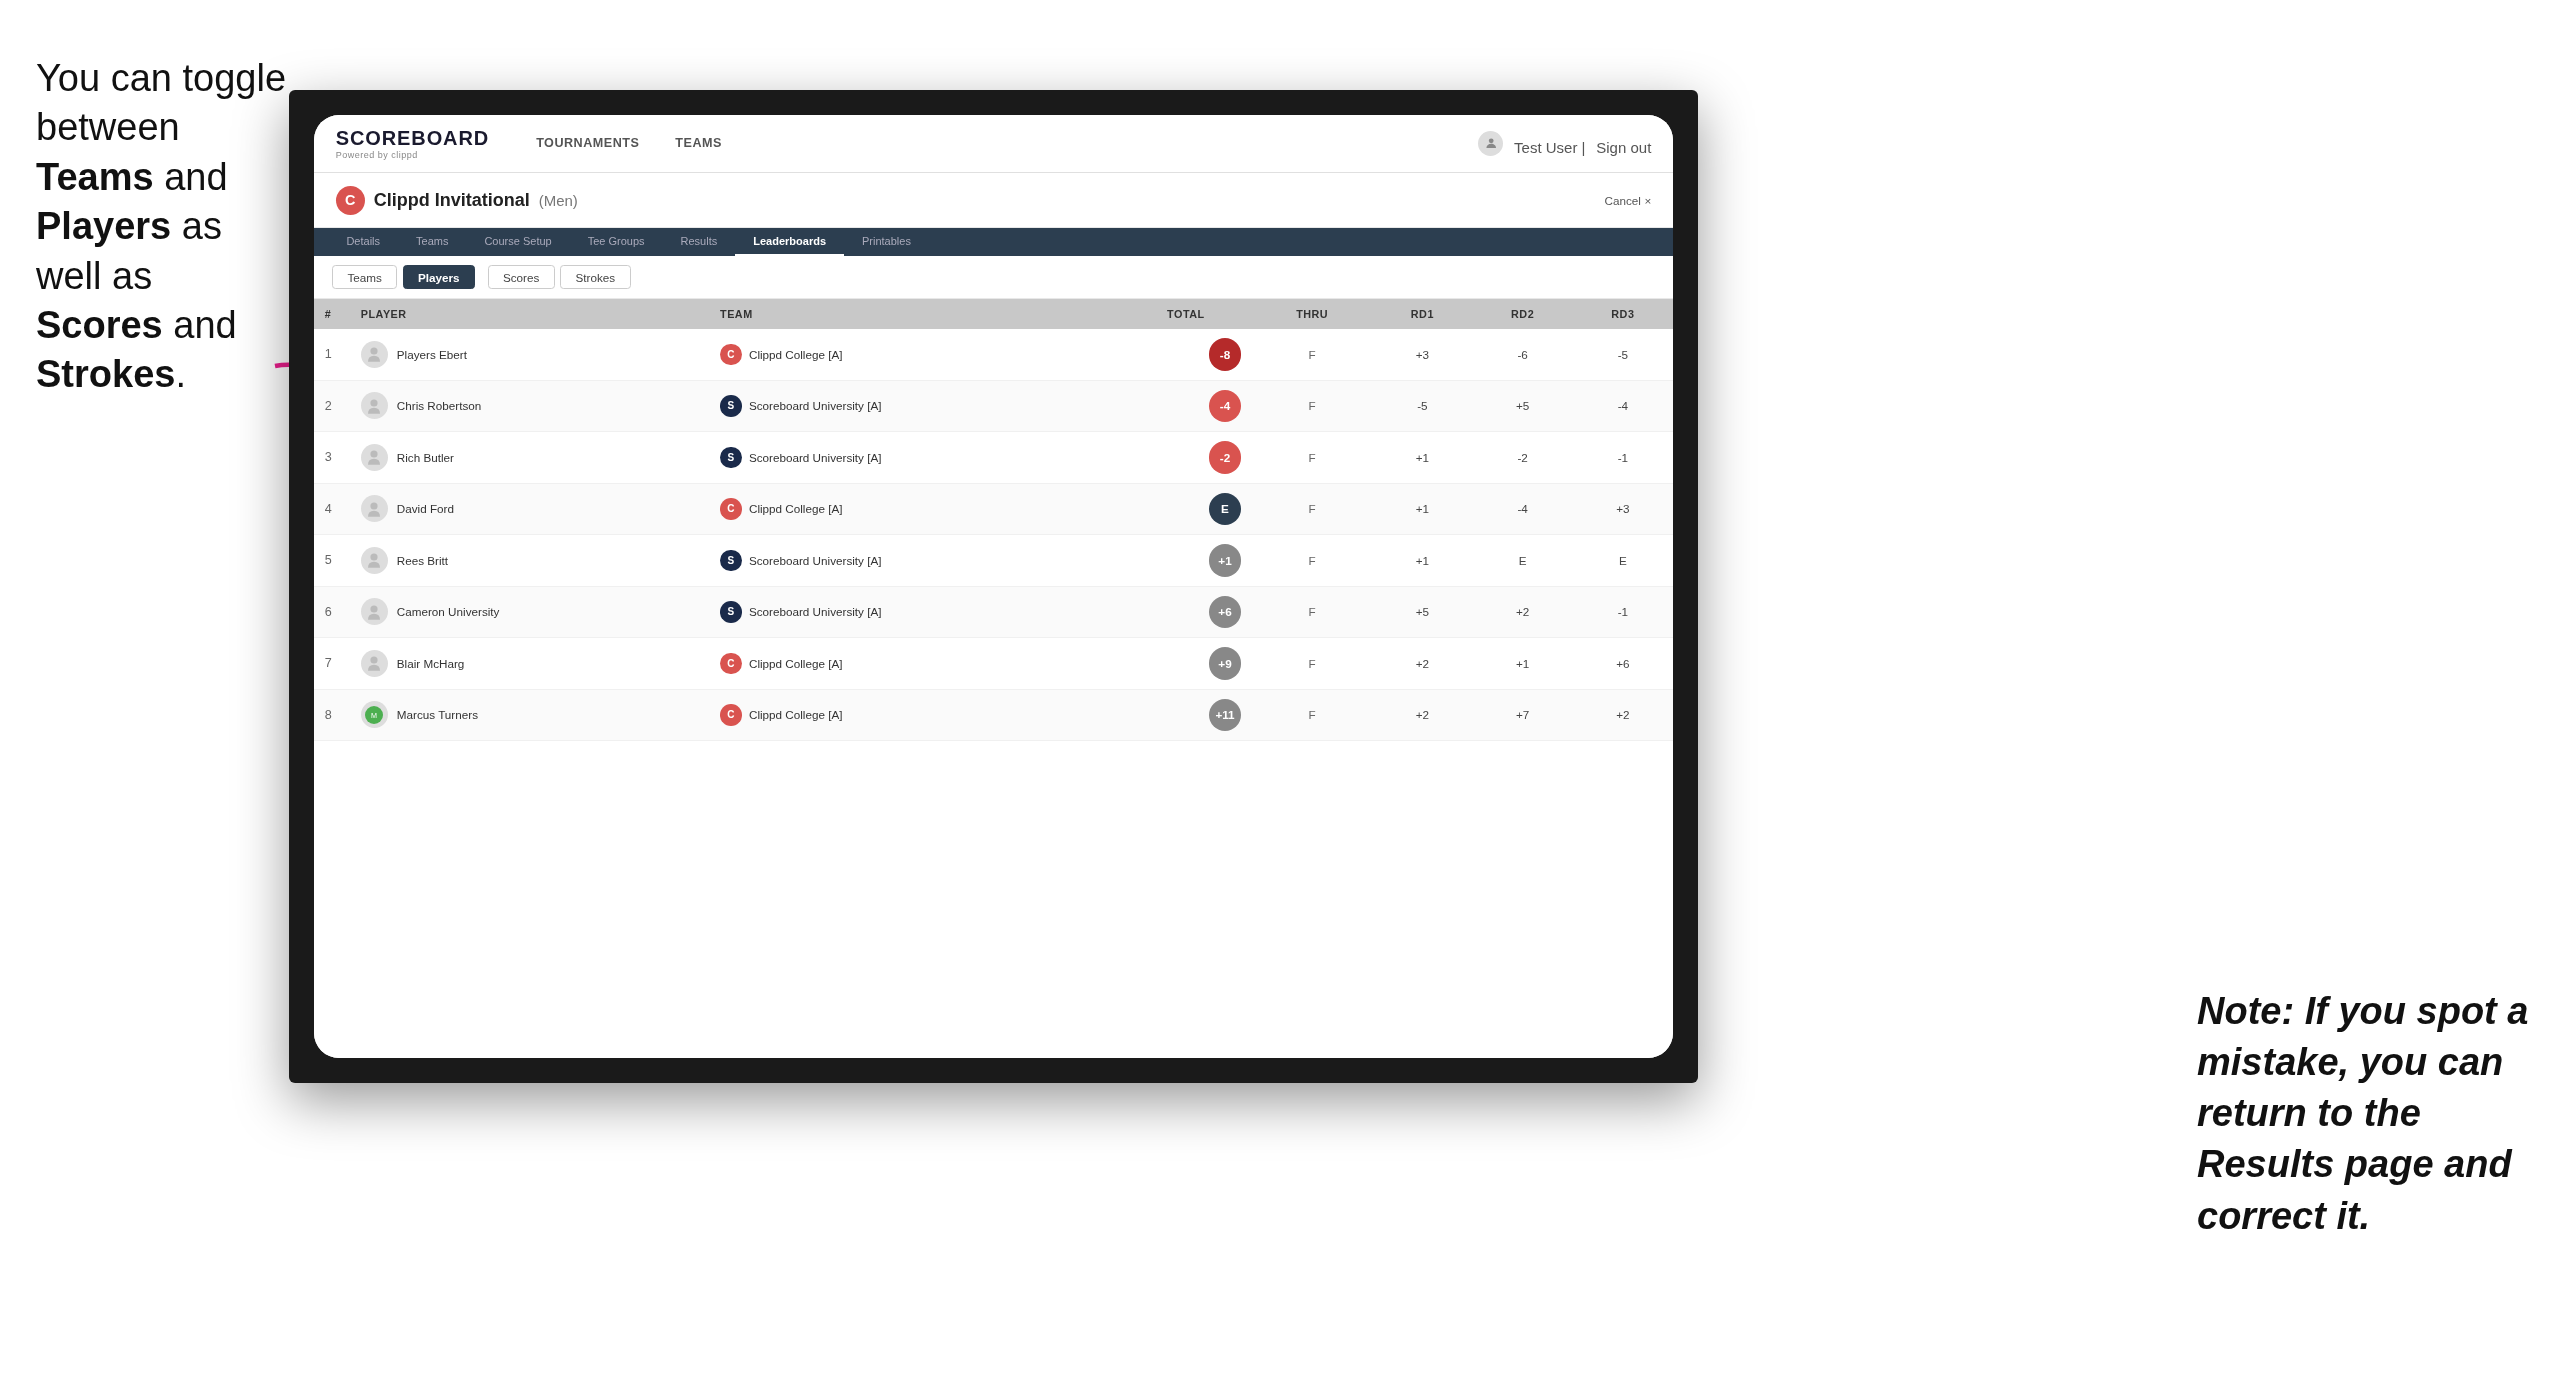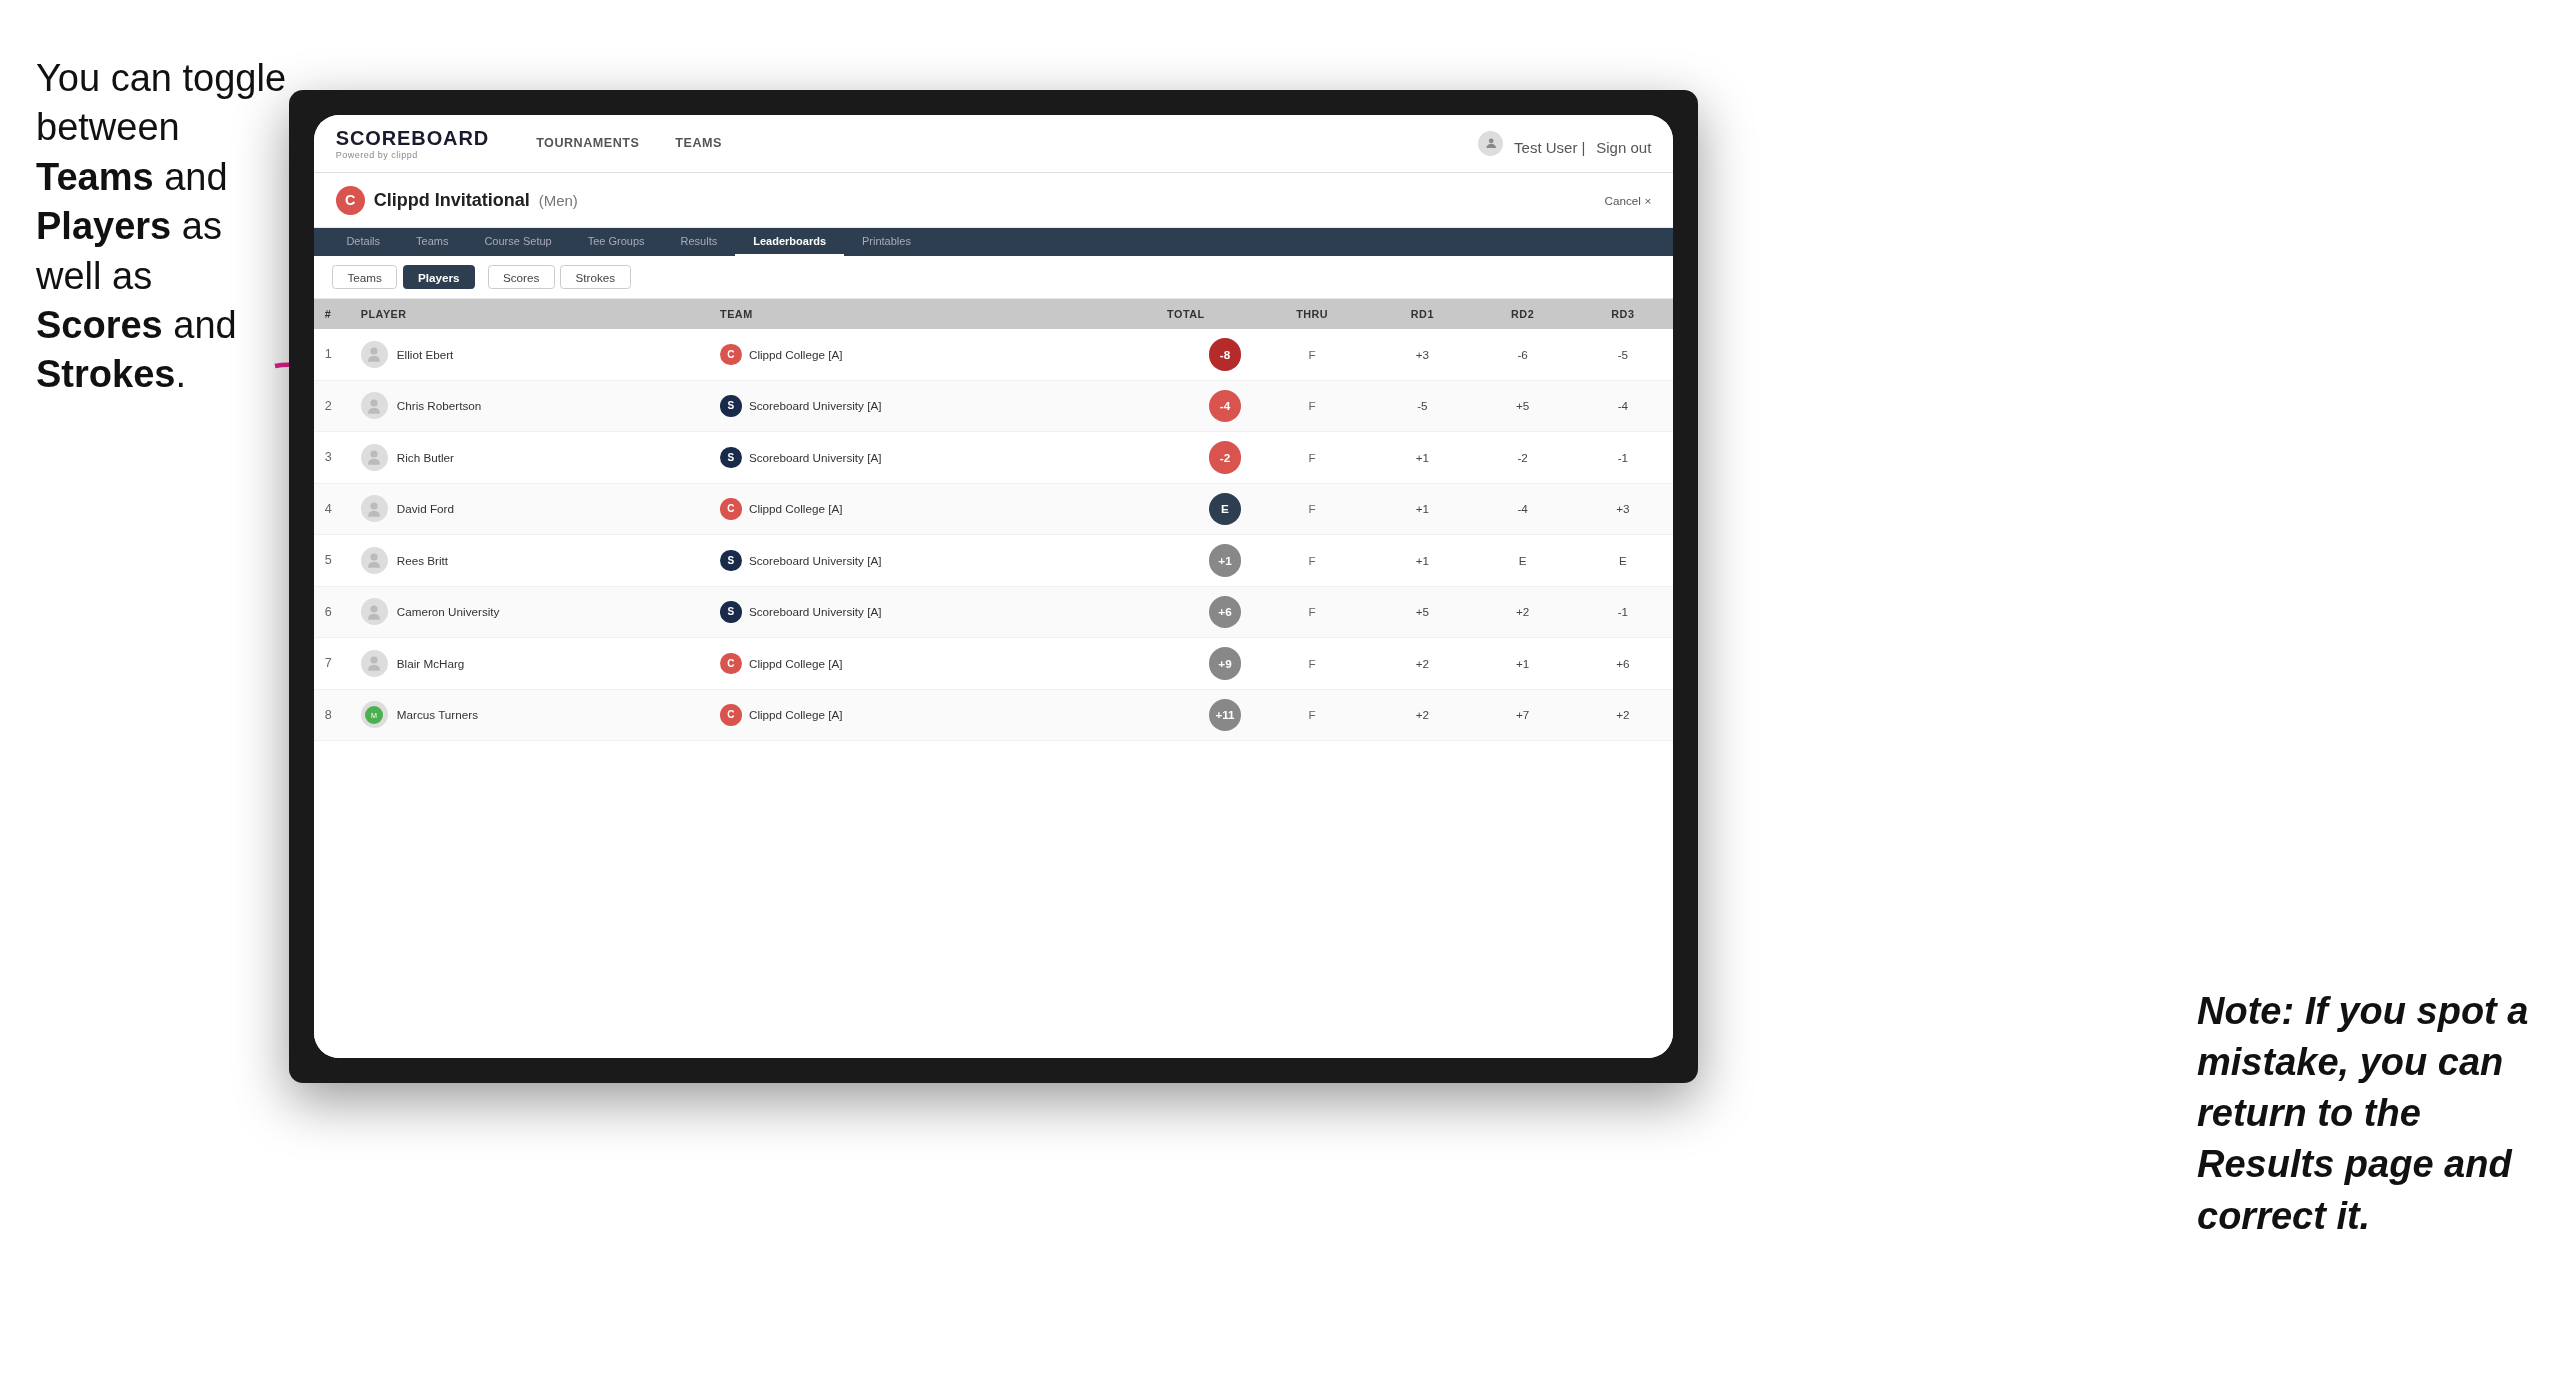--- a/index.html
+++ b/index.html
@@ -37,21 +37,21 @@
     .right-annotation strong { font-weight: 900; font-style: italic; }
 
     
     .tablet-frame {
       position: absolute;
       left: 289px;
       top: 90px;
       width: 1409px;
       height: 993px;
       background: #1a1a1a;
-      border-radius: 14px;
+      border-radius: 6px;
       padding: 25px;
       box-shadow: 0 18px 54px rgba(0,0,0,0.4);
     }
     .tablet-screen {
       width: 100%;
       height: 100%;
       background: #f5f5f5;
       border-radius: 25px;
       overflow: hidden;
       display: flex;
@@ -389,21 +389,21 @@
         <tr>
     <td style="color:#666;font-size:12.6px;">1</td>
     <td>
       <div class="player-cell">
         <div class="player-avatar">
           <svg viewBox="0 0 30 30" width="27" height="27">
                       <circle cx="15" cy="10" r="6" fill="#bbb"></circle>
                       <path d="M5 28 Q5 18 15 18 Q25 18 25 28" fill="#bbb"></path>
                     </svg>
         </div>
-        <span>Elliot Ebert</span>
+        <span>Players Ebert</span>
       </div>
     </td>
     <td>
       <div class="team-cell">
         <div class="team-logo red">C</div>
         <span>Clippd College [A]</span>
       </div>
     </td>
     <td class="center">
       <div style="display:flex;justify-content:center;">

